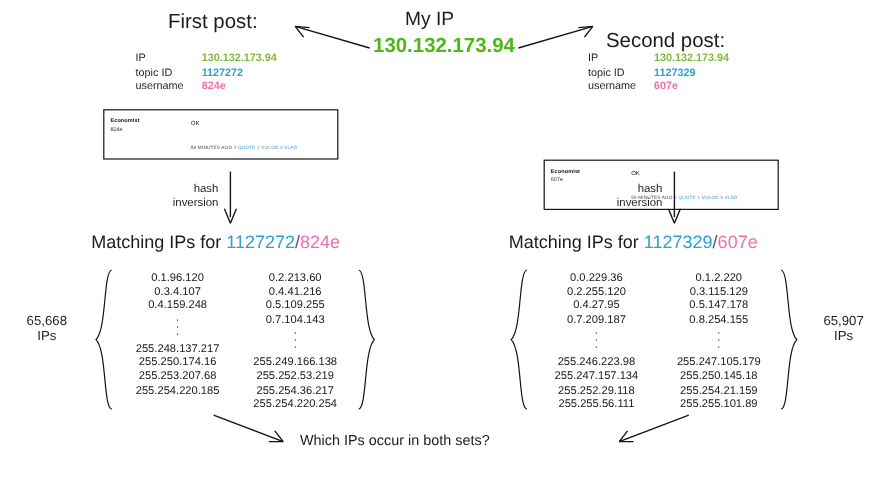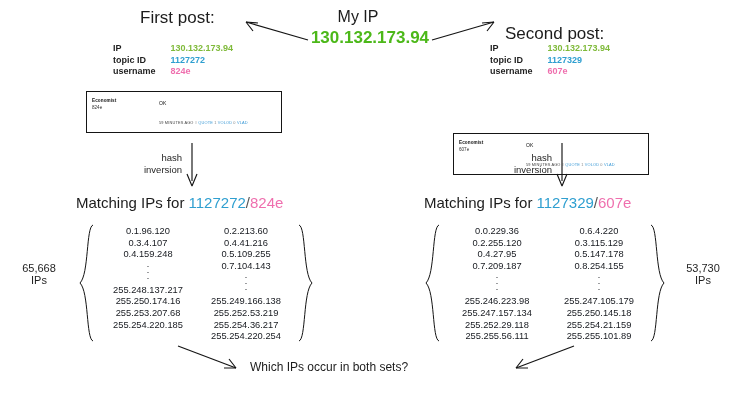--- a/index.html
+++ b/index.html
@@ -37,21 +37,21 @@
     white-space: nowrap;
   }
 
   
   .fields {
     font-size: 9px;
     line-height: 11.5px;
     border-collapse: collapse;
   }
   .fields td { padding: 0; white-space: nowrap; vertical-align: top; }
-  .fields td.key { color: #1f1f1f; padding-right: 15px; font-weight: 700; }
+  .fields td.key { color: #1f1f1f; padding-right: 15px; font-weight: 400; }
   .v-ip    { color: #7fba3a; font-weight: bold; }
   .v-topic { color: #2f9fd0; font-weight: bold; }
   .v-user  { color: #ef6fae; font-weight: bold; }
 
   
   .postbox {
     border: 1.3px solid #151515;
     background: #fff;
     width: 196px;
     height: 42px;
@@ -330,37 +330,37 @@
       <span>·</span>
       <span>·</span>
   </div>
   <div>255.246.223.98</div>
   <div>255.247.157.134</div>
   <div>255.252.29.118</div>
   <div>255.255.56.111</div>
 </div>
 
 <div class="abs ipcol" style="left:542px; top:226px; width:114px;">
-  <div>0.6.4.220</div>
+  <div>0.1.2.220</div>
   <div>0.3.115.129</div>
   <div>0.5.147.178</div>
   <div>0.8.254.155</div>
   <div class="dots">
     <span>·</span>
       <span>·</span>
       <span>·</span>
   </div>
   <div>255.247.105.179</div>
   <div>255.250.145.18</div>
   <div>255.254.21.159</div>
   <div>255.255.101.89</div>
 </div>
 
 <div class="abs count" style="left:672px; top:262px; width:62px;">
-  <div>53,730</div>
+  <div>65,907</div>
   <div>IPs</div>
 </div>
 
 <svg class="abs" style="left:178px; top:344px;" width="66" height="30" viewBox="0 0 66 30">
   <path class="stroke" d="M0,2 L58,24"></path>
   <path class="stroke" d="M58,24 L46,24 M58,24 L51,15"></path>
 </svg>
 
 <svg class="abs" style="left:508px; top:344px;" width="66" height="30" viewBox="0 0 66 30">
   <path class="stroke" d="M66,2 L8,24"></path>

